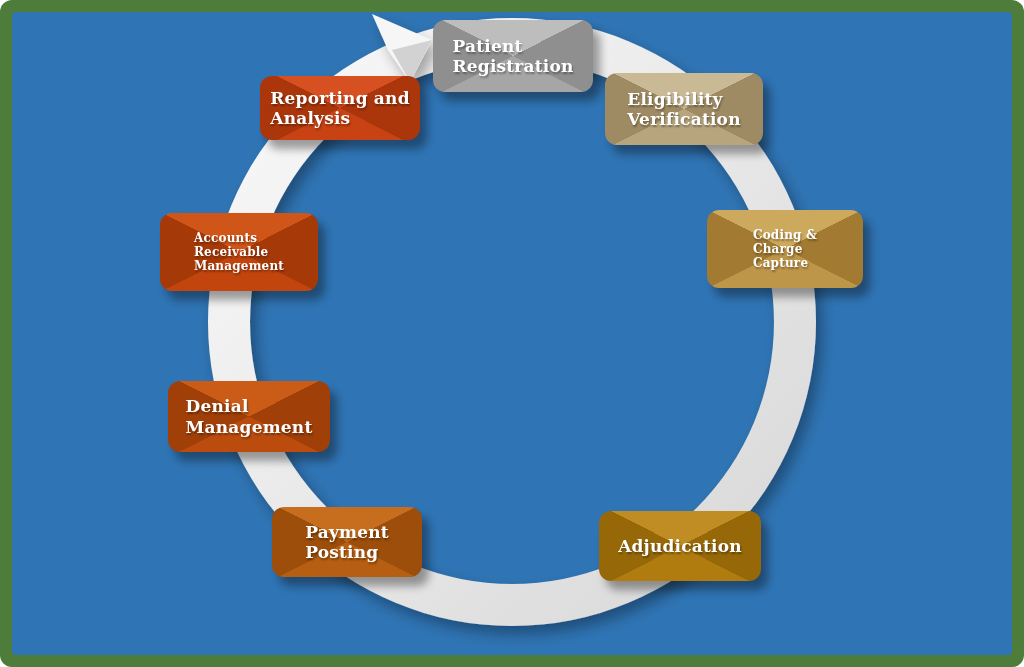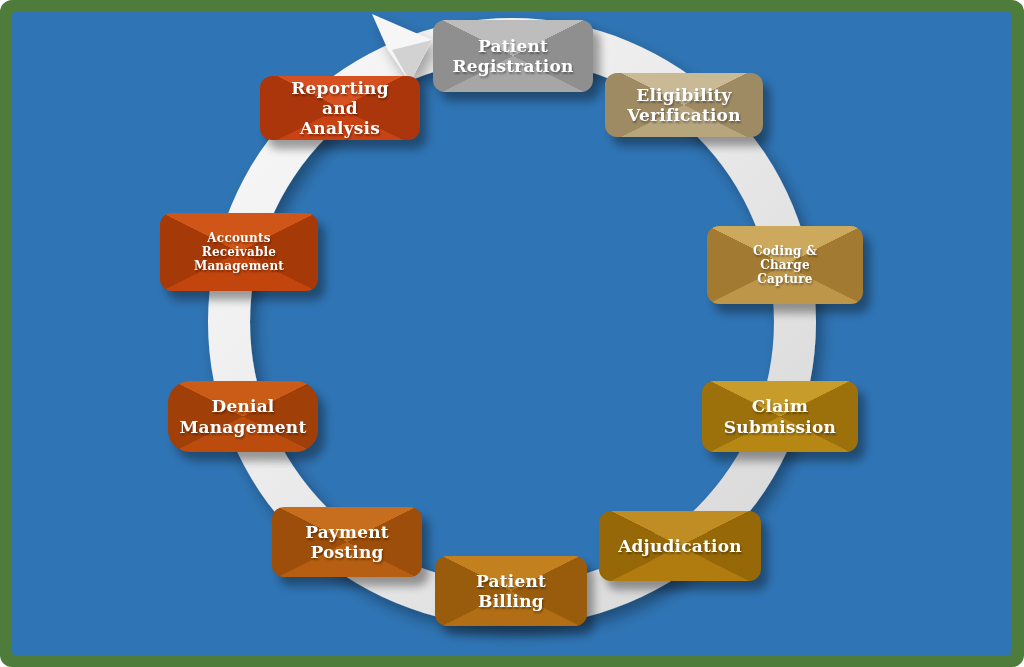--- a/index.html
+++ b/index.html
@@ -36,47 +36,46 @@
     position: absolute;
     left: 0;
     top: 0;
   }
   .step {
     position: absolute;
     border-radius: 12px;
     display: flex;
     align-items: center;
     justify-content: center;
-    text-align: center;
     color: #ffffff;
     font-weight: bold;
     font-size: 17px;
     line-height: 1.18;
     letter-spacing: 0.2px;
-    padding: 4px 16px;
+    padding: 4px 6px;
     box-sizing: border-box;
     background-color: var(--c-mid, #a6a6a6);
     background-image: conic-gradient(from 297deg at 50% 50%,
       var(--c-light) 0deg 126deg,
       var(--c-dark) 126deg 180deg,
       var(--c-mid) 180deg 306deg,
       var(--c-dark) 306deg 360deg);
     box-shadow: 7px 9px 9px rgba(10, 10, 10, 0.38);
     text-shadow: 1px 2px 2px rgba(0, 0, 0, 0.35);
   }
   .step-label { white-space: pre-line; }
   .small { font-size: 12px; }
   .pos0 { left: 433px; top: 20px;  width: 160px; height: 72px; }
-  .pos1 { left: 605px; top: 73px;  width: 158px; height: 64px; }
-  .pos2 { left: 707px; top: 210px; width: 156px; height: 78px; margin-top: 16px; }
+  .pos1 { left: 605px; top: 73px;  width: 158px; height: 72px; }
+  .pos2 { left: 707px; top: 210px; width: 156px; height: 78px; }
   .pos3 { left: 702px; top: 381px; width: 156px; height: 71px; }
   .pos4 { left: 599px; top: 511px; width: 162px; height: 70px; }
   .pos5 { left: 435px; top: 556px; width: 152px; height: 70px; }
   .pos6 { left: 272px; top: 507px; width: 150px; height: 70px; }
-  .pos7 { left: 168px; top: 381px; width: 150px; height: 71px; border-radius: 22px; }
+  .pos7 { left: 168px; top: 381px; width: 162px; height: 71px; }
   .pos8 { left: 160px; top: 213px; width: 158px; height: 78px; }
   .pos9 { left: 260px; top: 76px;  width: 160px; height: 64px; }
 </style>
 </head>
 <body>
 
 <div class="page">
   <div class="frame" style="--frame-green: #4e7c3b;">
     <div class="canvas" style="--bg-blue: #2f74b4;"></div>
   </div>
@@ -110,32 +109,25 @@
       <span class="step-label">Eligibility
 Verification</span>
     </div>
 
     <div class="step pos2 small" style="--c-light: #cda95e; --c-mid: #bd964a; --c-dark: #a37a31;">
       <span class="step-label">Coding &amp;
 Charge
 Capture</span>
     </div>
 
-    <div class="step pos3" style="--c-light: #c89c2a; --c-mid: #b78714; --c-dark: #9c700a;">
-      <span class="step-label">Claim
-Submission</span>
-    </div>
 
     <div class="step pos4" style="--c-light: #c08d24; --c-mid: #b07c10; --c-dark: #966808;">
       <span class="step-label">Adjudication</span>
     </div>
 
-    <div class="step pos5" style="--c-light: #c2801f; --c-mid: #b26e14; --c-dark: #985c0c;">
-      <span class="step-label">Patient Billing</span>
-    </div>
 
     <div class="step pos6" style="--c-light: #c66e1d; --c-mid: #b65e11; --c-dark: #9c4e0a;">
       <span class="step-label">Payment
 Posting</span>
     </div>
 
     <div class="step pos7" style="--c-light: #cb5c18; --c-mid: #bb4c0e; --c-dark: #a03f08;">
       <span class="step-label">Denial
 Management</span>
     </div>

